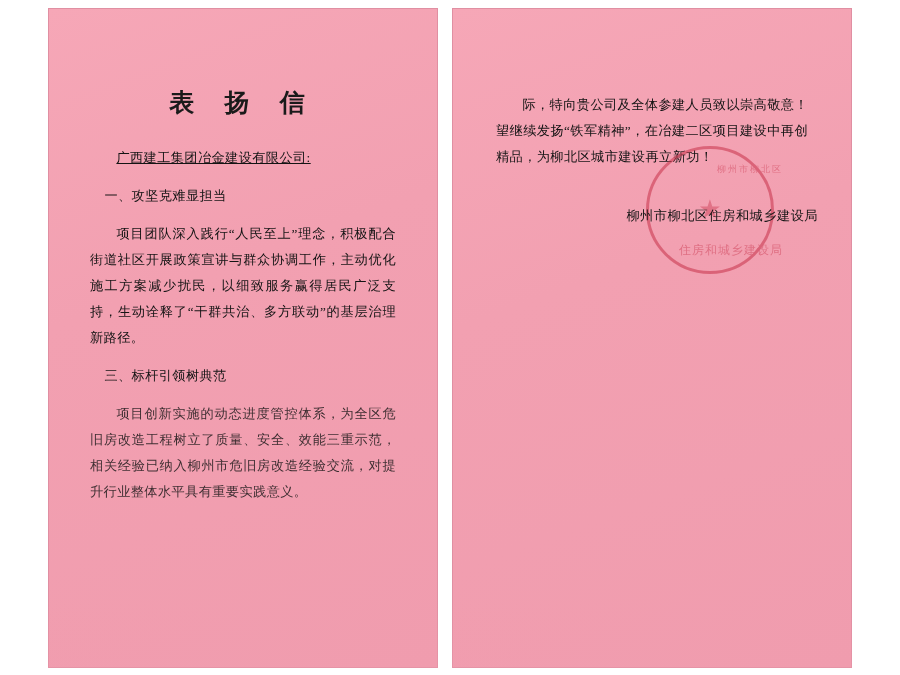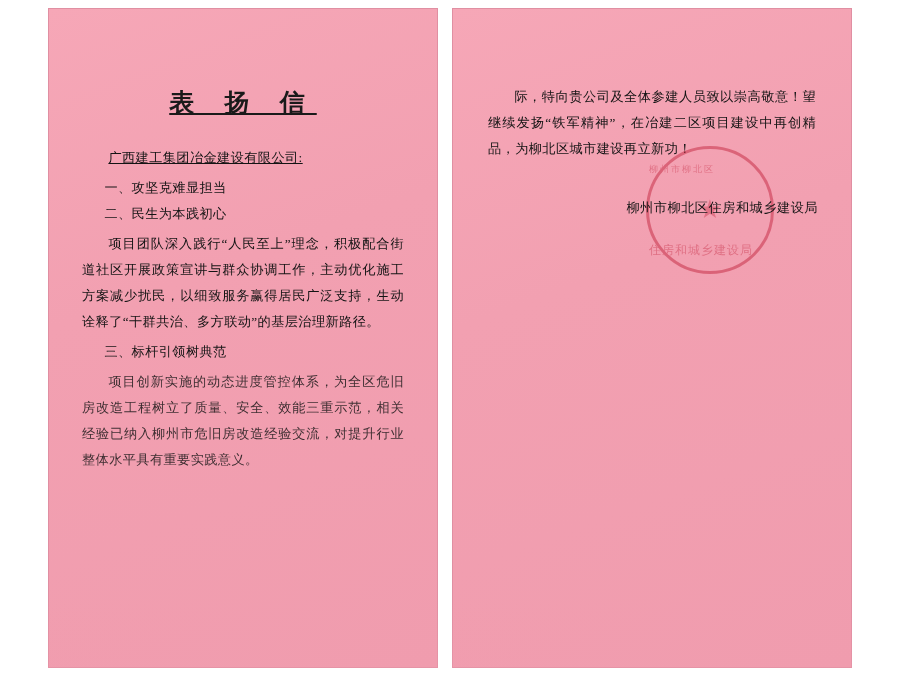--- a/index.html
+++ b/index.html
@@ -46,40 +46,39 @@
     box-shadow: 0 0 0 1px #e08fa2 inset;
   }
   .doc-title {
     text-align: center;
     font-size: 25px;
     font-weight: bold;
     letter-spacing: 12px;
     color: #1a1a1a;
     margin-top: 78px;
     font-family: "Liberation Serif", "DejaVu Serif", serif;
-    text-decoration: underline;
   }
   .body-text {
     margin: 0 30px;
     color: #141414;
     font-size: 13.2px;
     line-height: 26px;
     letter-spacing: 0.4px;
     text-align: justify;
   }
   .left .body-text {
     margin-top: 26px;
   }
   .salutation {
     text-indent: 0;
     text-decoration: underline;
   }
   .para {
     text-indent: 2em;
-    margin: 4px;
+    margin: 12px;
   }
   .heading {
     text-indent: 2em;
     margin: 0;
     font-weight: normal;
   }
   .right-inner {
     padding-top: 72px;
   }
   .right .body-text {
@@ -115,23 +114,23 @@
     left: 50%;
     top: 50%;
     transform: translate(-50%, -50%);
     color: #c8324a;
     font-size: 26px;
     line-height: 1;
     opacity: 0.75;
   }
   .seal-text-top, .seal-text-bottom {
     position: absolute;
-    left: 0;
+    left: 12px;
     width: 100%;
-    text-align: left;
+    text-align: right;
     color: #c8324a;
     font-size: 9px;
     letter-spacing: 2px;
     opacity: 0.8;
   }
   .seal-text-top { top: 14px; }
   .seal-text-bottom { bottom: 12px; font-size: 12px; letter-spacing: 1px; }
   .fade-bottom {
     position: absolute;
     left: 0;
@@ -148,21 +147,20 @@
 </head>
 <body>
 
 <div class="page">
 
   <div class="sheet left">
     <div class="doc-title">表 扬 信</div>
     <div class="body-text">
       <p class="para salutation">广西建工集团冶金建设有限公司:</p>
       <p class="heading">一、攻坚克难显担当</p>
-      <p class="heading">二、民生为本践初心</p>
       <p class="para">项目团队深入践行“人民至上”理念，积极配合街道社区开展政策宣讲与群众协调工作，主动优化施工方案减少扰民，以细致服务赢得居民广泛支持，生动诠释了“干群共治、多方联动”的基层治理新路径。</p>
       <p class="heading">三、标杆引领树典范</p>
       <p class="para faint">项目创新实施的动态进度管控体系，为全区危旧房改造工程树立了质量、安全、效能三重示范，相关经验已纳入柳州市危旧房改造经验交流，对提升行业整体水平具有重要实践意义。</p>
 
     </div>
     <div class="fade-bottom"></div>
   </div>
 
   <div class="sheet right">
     <div class="right-inner">

